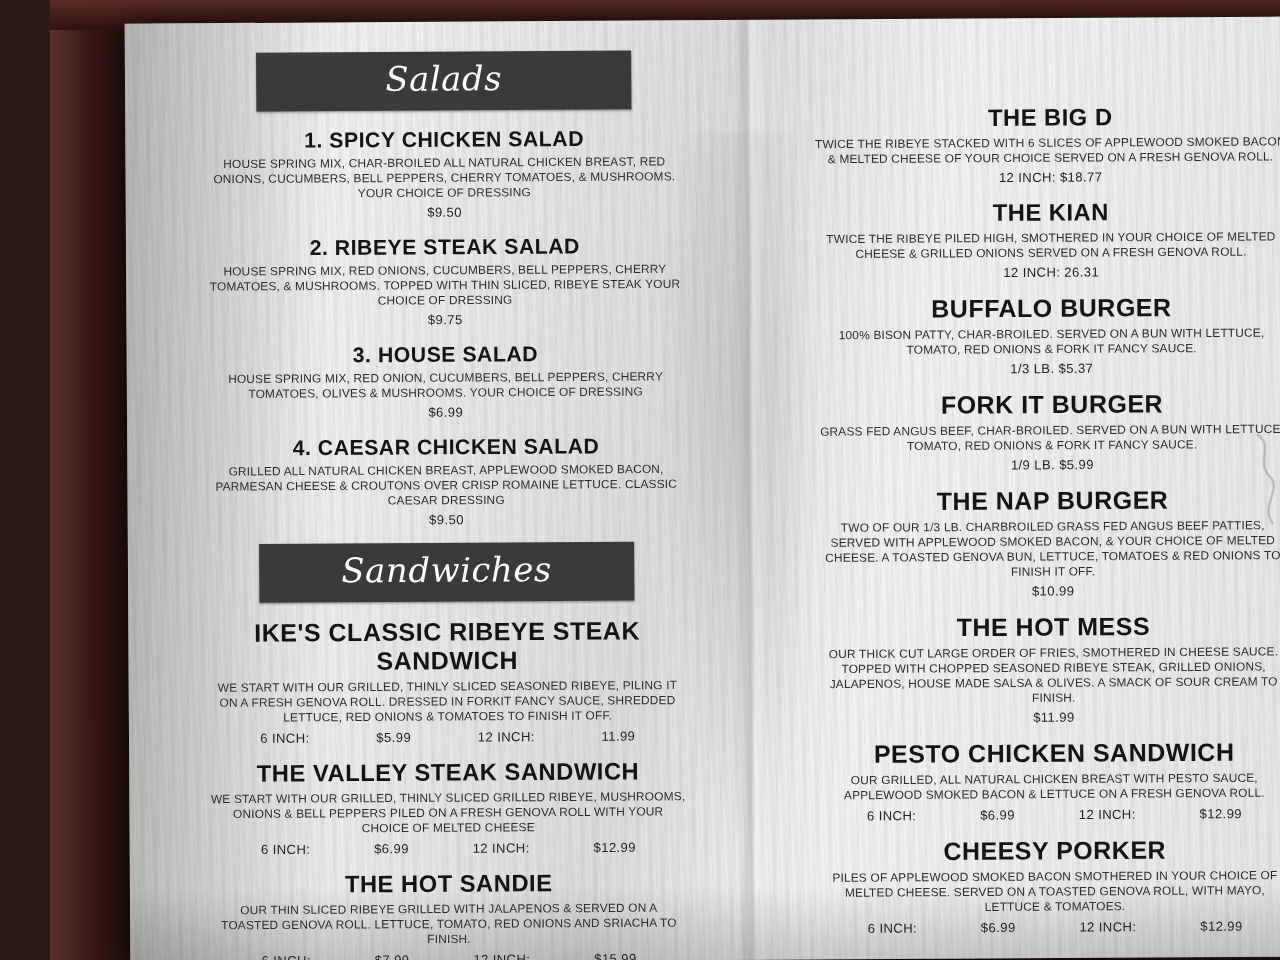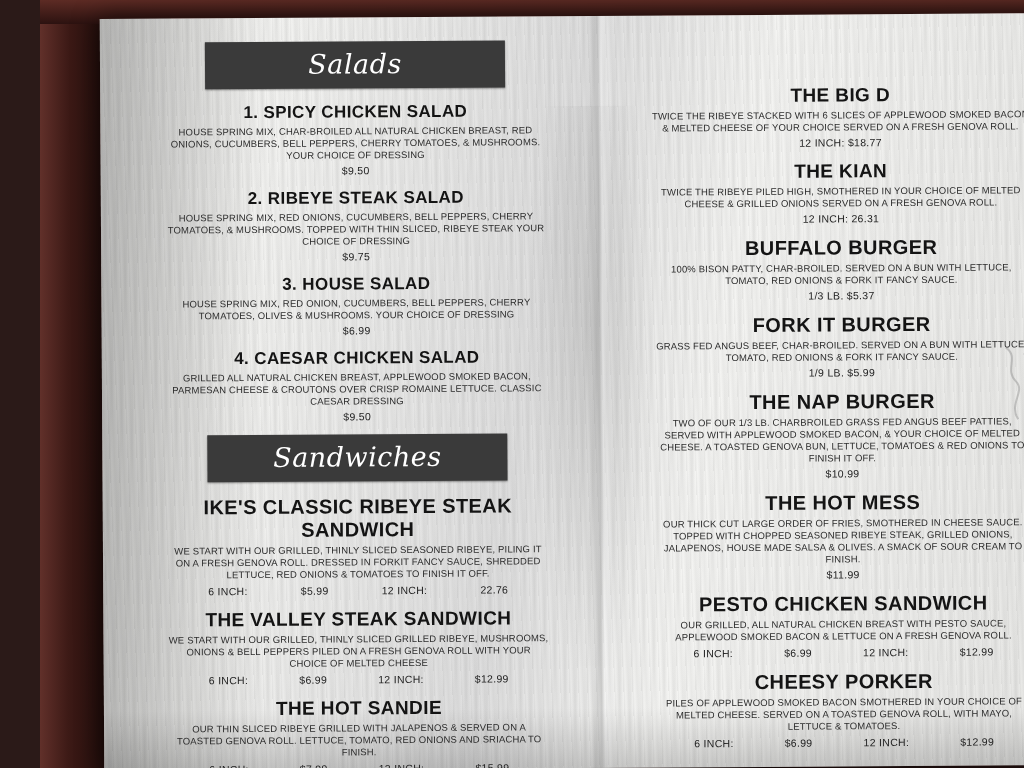--- a/index.html
+++ b/index.html
@@ -213,21 +213,21 @@
 
       <div class="section-banner sandwiches">Sandwiches</div>
 
       <div class="item">
         <div class="item-name huge">IKE'S CLASSIC RIBEYE STEAK SANDWICH</div>
         <div class="item-desc">WE START WITH OUR GRILLED, THINLY SLICED SEASONED RIBEYE, PILING IT ON A FRESH GENOVA ROLL. DRESSED IN FORKIT FANCY SAUCE, SHREDDED LETTUCE, RED ONIONS &amp; TOMATOES TO FINISH IT OFF.</div>
         <div class="price-row wide">
           <span>6 INCH:</span>
           <span>$5.99</span>
           <span>12 INCH:</span>
-          <span>22.76</span>
+          <span>11.99</span>
         </div>
       </div>
 
       <div class="item">
         <div class="item-name big">THE VALLEY STEAK SANDWICH</div>
         <div class="item-desc">WE START WITH OUR GRILLED, THINLY SLICED GRILLED RIBEYE, MUSHROOMS, ONIONS &amp; BELL PEPPERS PILED ON A FRESH GENOVA ROLL WITH YOUR CHOICE OF MELTED CHEESE</div>
         <div class="price-row wide">
           <span>6 INCH:</span>
           <span>$6.99</span>
           <span>12 INCH:</span>

